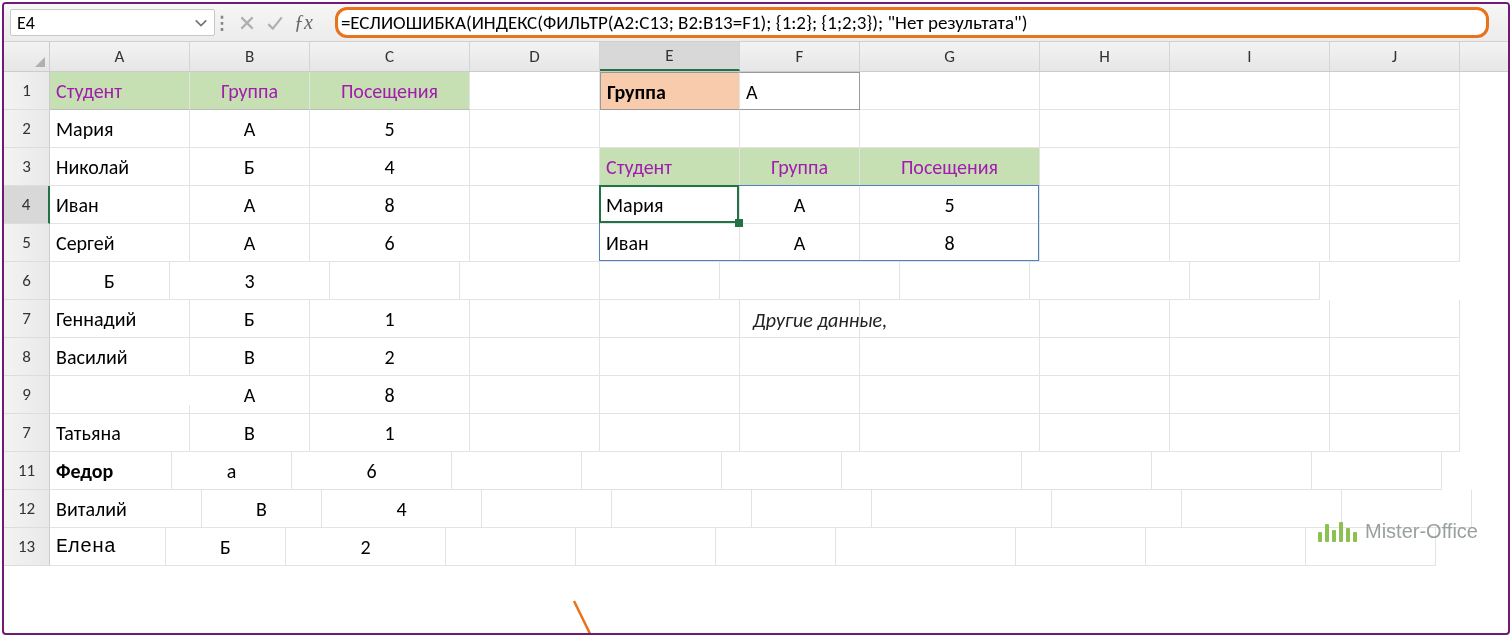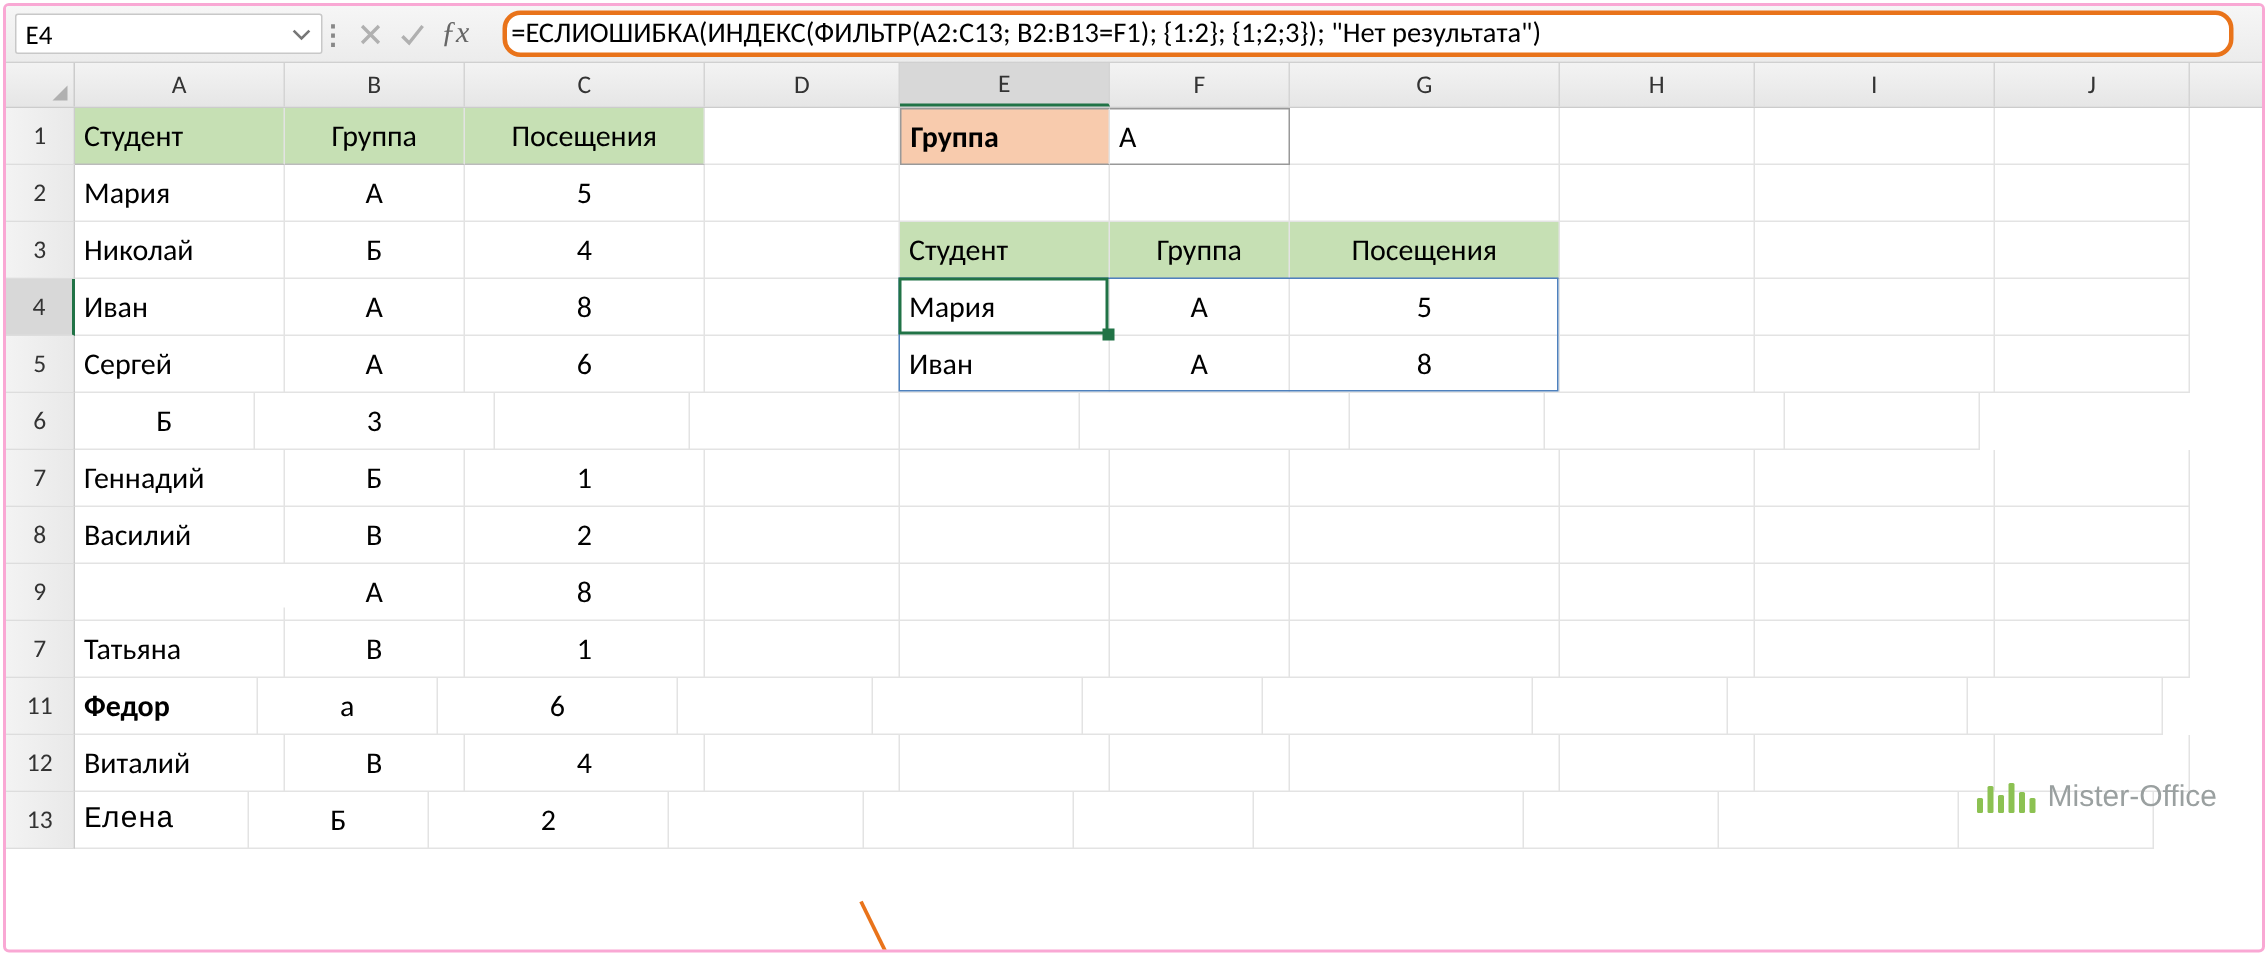--- a/index.html
+++ b/index.html
@@ -5,21 +5,21 @@
   * { box-sizing: border-box; }
   body {
     margin: 0;
     font-family: Calibri, 'Segoe UI', Arial, sans-serif;
     font-size: 18px;
     background: #fff;
     user-select: none;
     color: #000;
   }
   .wrap {
-    border: 2px solid #f9a8d4;
+    border: 2px solid #701a75;
     border-radius: 4px;
     width: 1508px;
     height: 633px;
     margin: 2px;
     position: relative;
     overflow: hidden;
     background: #fff;
   }
   
   .formula-bar {
@@ -135,21 +135,21 @@
     font-size:20px;
     color:#000;
     overflow:hidden;
     white-space:nowrap;
   }
   .center { text-align:center; }
   .hdr-green {
     background:#c4d79b;
     background:#c6e0b4;
     font-weight:normal;
-    color:#000000;
+    color:#a21caf;
     border-bottom:1px solid #bbb;
   }
   .hdr-orange {
     background:#fcd5b4;
     background:#f8cbad;
     font-weight:bold;
   }
   .bordered-left { border-left:1.5px solid #999; }
   .bordered-top { border-top:1.5px solid #999; }
   .bordered-bottom { border-bottom:1.5px solid #999 !important; }
@@ -386,21 +386,21 @@
         <div class="cell " style="width: 130px;"></div>
         <div class="cell " style="width: 140px;"></div>
         <div class="cell " style="width: 120px;"></div>
         <div class="cell " style="width: 180px;"></div>
         <div class="cell " style="width: 130px;"></div>
         <div class="cell " style="width: 160px;"></div>
         <div class="cell " style="width: 130px;"></div>
       </div>
       <div class="row">
         <div class="rh">12</div>
-        <div class="cell " style="width: 140px;">Виталий</div>
+        <div class="cell " style="width: 152px;">Виталий</div>
         <div class="cell  center" style="width: 120px;">В</div>
         <div class="cell  center" style="width: 160px;">4</div>
         <div class="cell " style="width: 130px;"></div>
         <div class="cell " style="width: 140px;"></div>
         <div class="cell " style="width: 120px;"></div>
         <div class="cell " style="width: 180px;"></div>
         <div class="cell " style="width: 130px;"></div>
         <div class="cell " style="width: 160px;"></div>
         <div class="cell " style="width: 130px;"></div>
       </div>
@@ -427,20 +427,21 @@
   <svg class="arrow-svg" id="arrow" width="1508" height="633">
     <defs>
       <marker id="ah" markerWidth="10" markerHeight="10" refX="8" refY="3" orient="auto">
         <path d="M0,0 L9,3 L0,6 Z" fill="#e9731a"></path>
       </marker>
     </defs>
     <path id="arrow-path" d="M 570 35 L 641 180" stroke="#e9731a" stroke-width="2.5" fill="none" marker-end="url(#ah)"></path>
   </svg>
 
   <div class="note" id="note" style="left: 576px; width: 480px; top: 300px;">
+    <div>Другие данные,</div>
   </div>
 
   <div class="watermark">
     <div class="bars">
       <div style="height:10px"></div>
         <div style="height:18px"></div>
         <div style="height:12px"></div>
       <div style="height:20px"></div>
         <div style="height:14px"></div>
         <div style="height:10px"></div>

